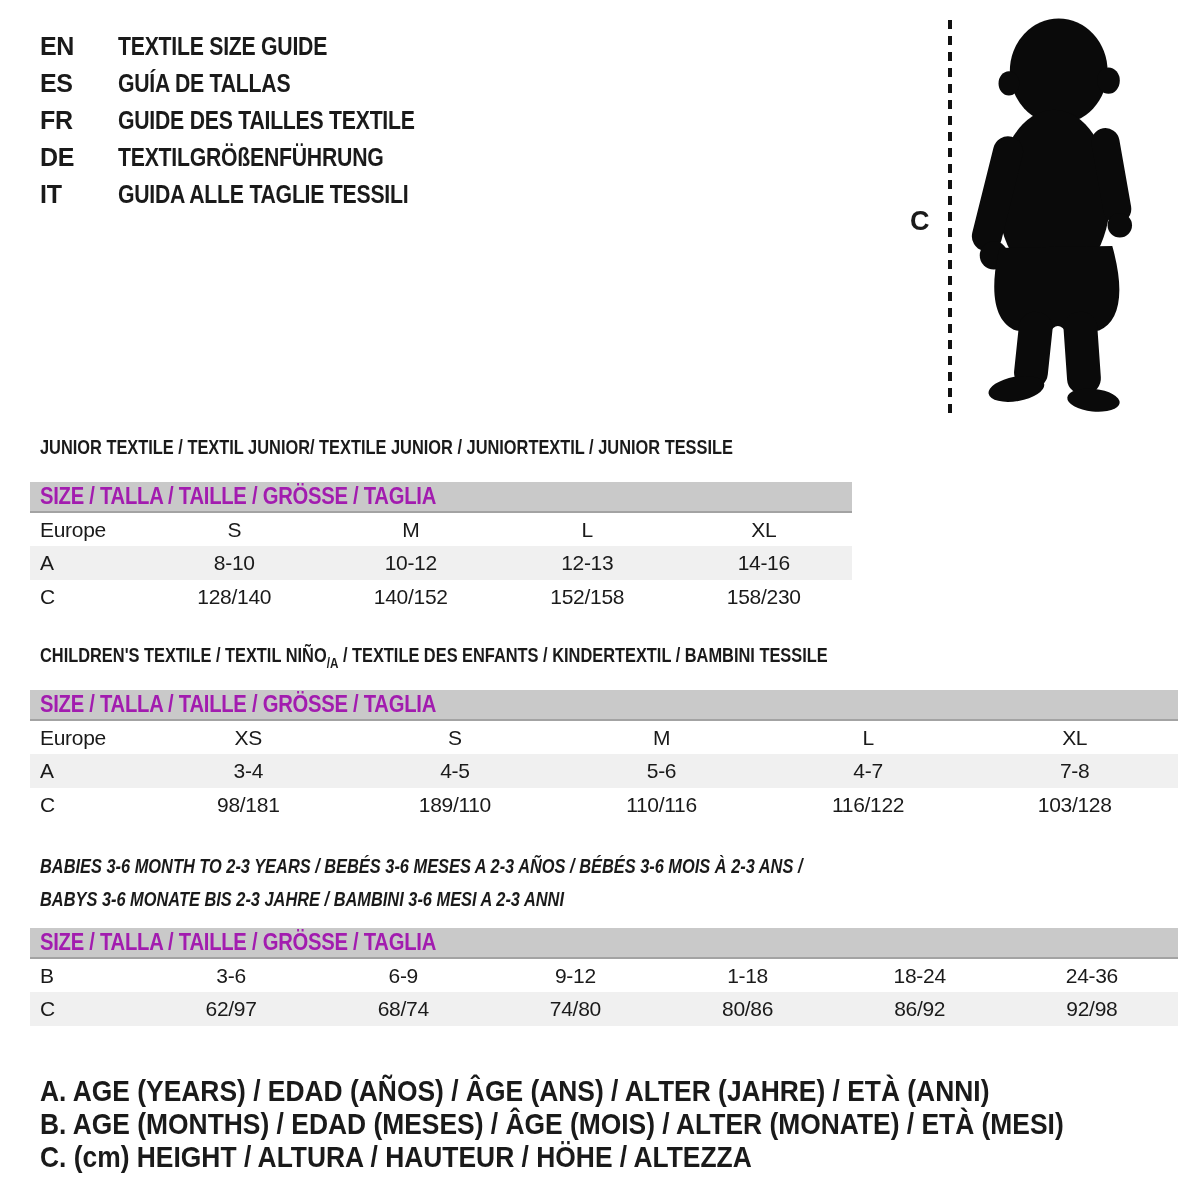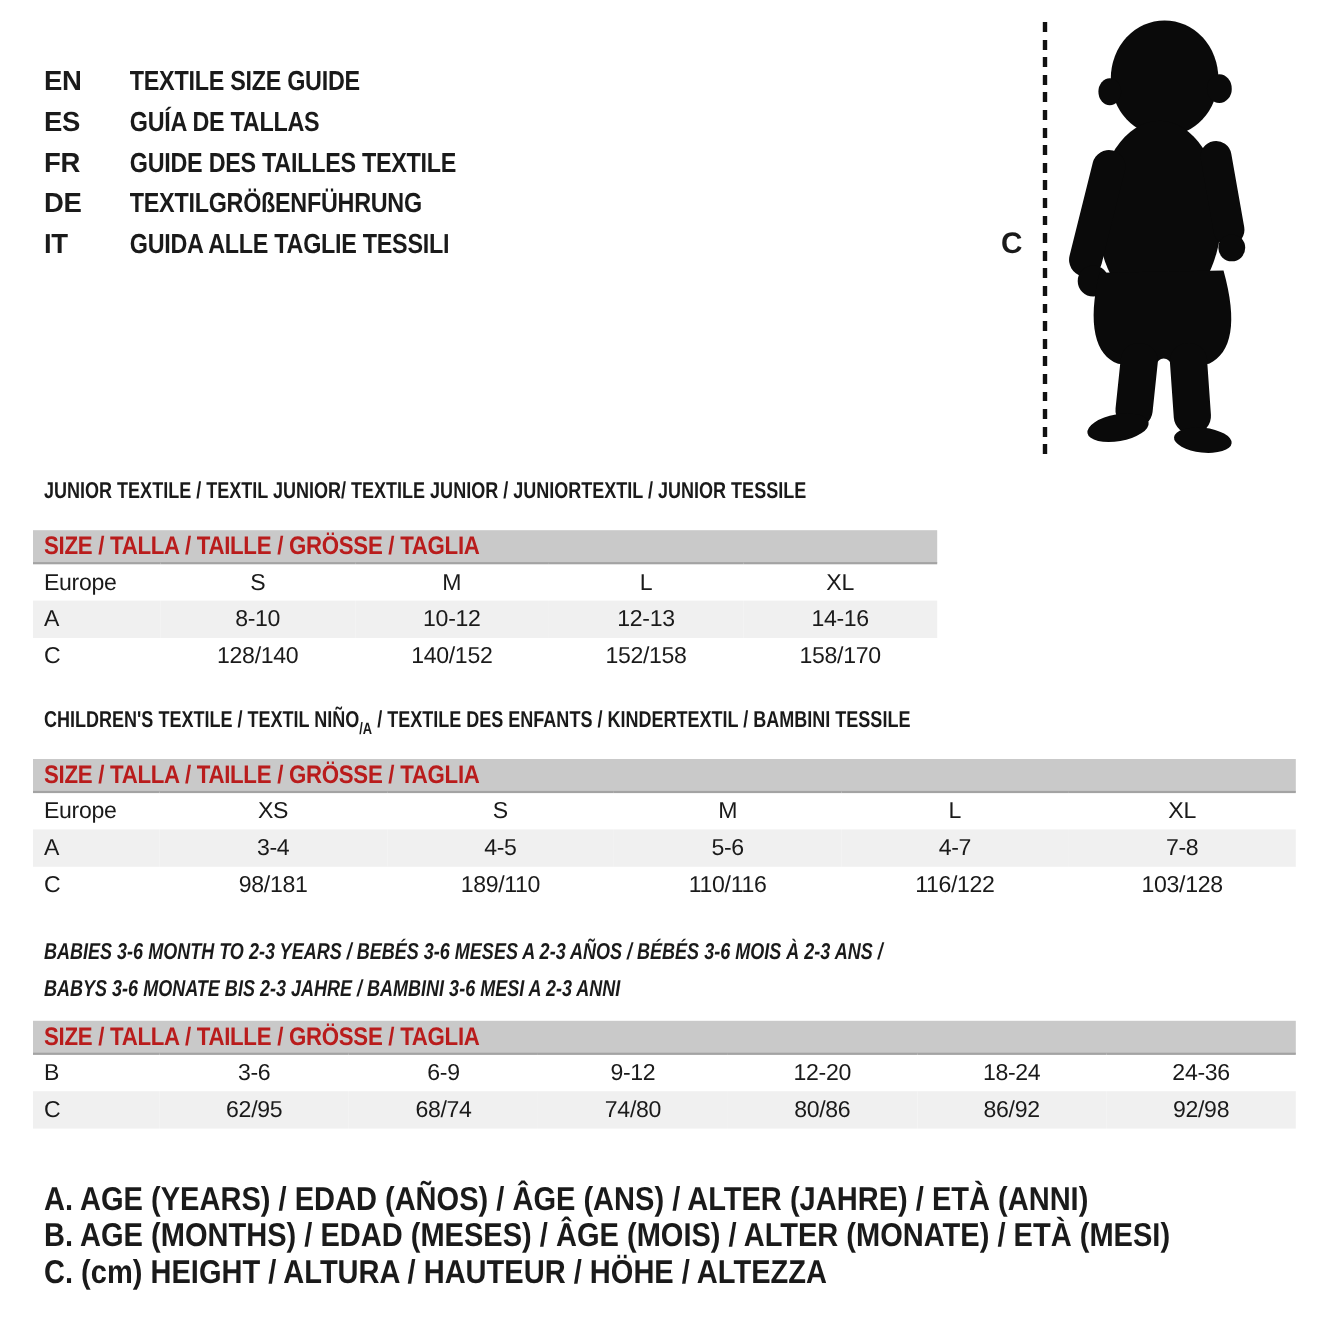--- a/index.html
+++ b/index.html
@@ -12,21 +12,21 @@
     font-family: "Liberation Sans", sans-serif;
     color: #1a1a1a;
     overflow: hidden;
   }
   
   .cond78 { display: inline-block; transform: scaleX(0.78); transform-origin: 0 50%; white-space: nowrap; }
   .cond85 { display: inline-block; transform: scaleX(0.85); transform-origin: 0 50%; white-space: nowrap; }
   .cond88 { display: inline-block; transform: scaleX(0.88); transform-origin: 0 50%; white-space: nowrap; }
 
   
-  .lang-block { position: absolute; left: 40px; top: 28px; margin-top: 28px; }
+  .lang-block { position: absolute; left: 40px; top: 28px; }
   .lang-row { display: flex; align-items: center; height: 37px; font-size: 25px; font-weight: 700; letter-spacing: -0.3px; }
   .lang-code { width: 78px; flex: 0 0 78px; }
 
   
   .measure-label { position: absolute; left: 910px; top: 206px; font-size: 27px; font-weight: 700; }
   .dashed-line {
     position: absolute; left: 948px; top: 20px; width: 4px; height: 396px;
     background: repeating-linear-gradient(to bottom, #111 0px, #111 9px, transparent 9px, transparent 16px);
   }
   .baby-svg { position: absolute; left: 960px; top: 8px; width: 188px; height: 414px; }
@@ -43,21 +43,21 @@
   table.size-table td { height: 34px; padding: 0; text-align: center; vertical-align: middle; }
   table.size-table td.lbl { text-align: left; padding-left: 10px; }
   tr.bar-row td {
     background: #c9c9c9;
     border-bottom: 2px solid #a3a3a3;
     height: 30px;
     text-align: left;
     padding-left: 10px;
     font-size: 23px;
     font-weight: 700;
-    color: #b91c1c;
+    color: #a21caf;
   }
   tr.alt td { background: #f0f0f0; }
   .table-junior   { left: 30px; top: 482px; width: 822px;  }
   .table-children { left: 30px; top: 690px; width: 1148px; }
   .table-babies   { left: 30px; top: 928px; width: 1148px; }
 
   
   .legend { position: absolute; left: 40px; top: 1074px; }
   .legend-line { height: 33px; font-size: 30px; font-weight: 700; white-space: nowrap; }
 </style>
@@ -136,21 +136,21 @@
       <td>8-10</td>
       <td>10-12</td>
       <td>12-13</td>
       <td>14-16</td>
     </tr>
     <tr>
       <td class="lbl">C</td>
       <td>128/140</td>
       <td>140/152</td>
       <td>152/158</td>
-      <td>158/170</td>
+      <td>158/230</td>
     </tr>
   </tbody>
     </table>
 
   <div class="section-heading heading-children">
     <span class="cond78"><span>CHILDREN'S TEXTILE / TEXTIL NIÑO</span><span class="sub-a">/A</span><span> / TEXTILE DES ENFANTS / KINDERTEXTIL / BAMBINI TESSILE</span></span>
   </div>
   <table class="size-table table-children">
     <colgroup>
         <col style="width:115px">
@@ -207,27 +207,27 @@
       </colgroup>
     <tbody>
         <tr class="bar-row">
       <td colspan="7"><span class="cond88">SIZE / TALLA / TAILLE / GRÖSSE / TAGLIA</span></td>
     </tr>
     <tr>
       <td class="lbl">B</td>
       <td>3-6</td>
       <td>6-9</td>
       <td>9-12</td>
-      <td>12-20</td>
+      <td>1-18</td>
       <td>18-24</td>
       <td>24-36</td>
     </tr>
     <tr class="alt">
       <td class="lbl">C</td>
-      <td>62/95</td>
+      <td>62/97</td>
       <td>68/74</td>
       <td>74/80</td>
       <td>80/86</td>
       <td>86/92</td>
       <td>92/98</td>
     </tr>
   </tbody>
     </table>
 
   <div class="legend">

